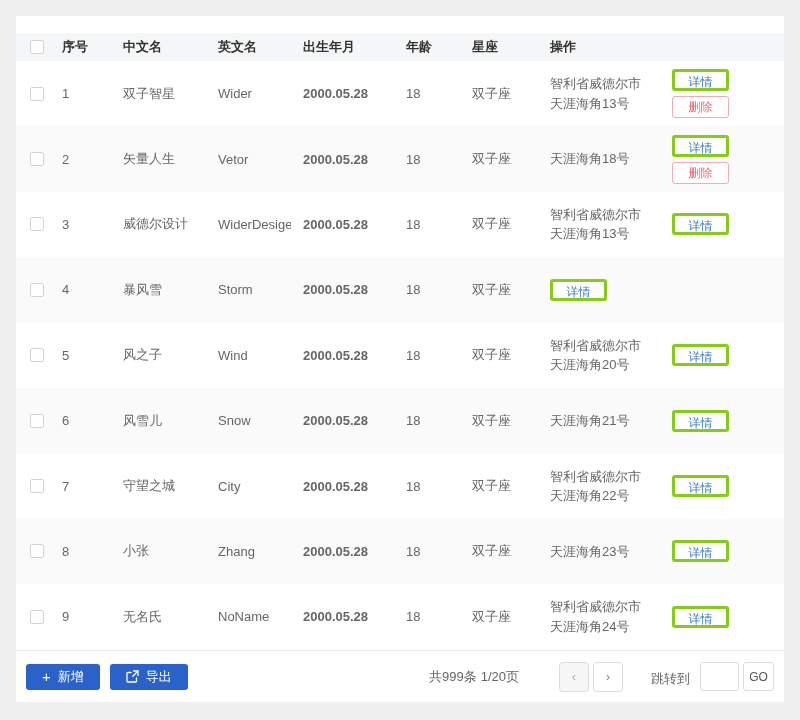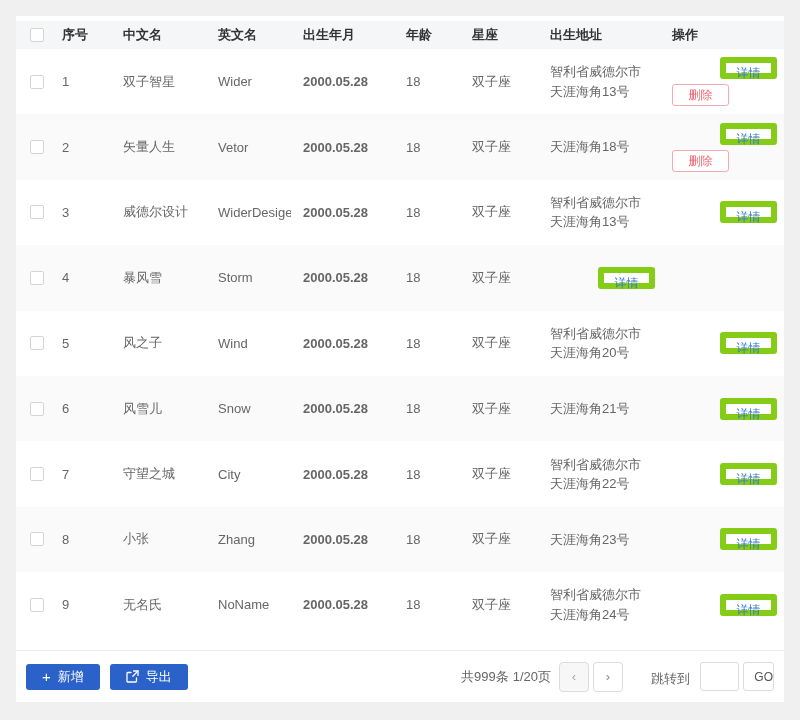--- a/index.html
+++ b/index.html
@@ -8,21 +8,21 @@
     width:800px; height:720px;
     background:#f0f0f0;
     font-family:"Liberation Sans", sans-serif;
     position:relative;
   }
   .card {
     position:absolute; left:16px; top:16px;
     width:768px; height:686px;
     background:#ffffff;
   }
-  .table-wrap { padding-top:5px; }
+  .table-wrap { padding-top:17px; }
   .thead {
     display:flex; align-items:center;
     height:28px; background:#f5f6f7;
   }
   .thead .cell { color:#333333; font-weight:bold; font-size:13px; }
   .row { display:flex; align-items:center; height:65.4px; background:#ffffff; }
   .rows .row:nth-child(even) { background:#fafafa; }
   .cell {
     padding-left:12px; font-size:13px; color:#666666;
     flex:0 0 auto; overflow:hidden; white-space:nowrap;
@@ -42,79 +42,77 @@
     border:1px solid #d4d4d4; border-radius:2px;
     background:#fff; cursor:pointer; display:block;
   }
   .btn-detail, .btn-delete {
     display:block; width:57px; height:22px;
     line-height:20px; text-align:center;
     background:#fff; border-radius:3px; font-size:12px;
     font-family:"Liberation Sans", sans-serif;
     cursor:pointer; padding:0;
   }
-  .btn-detail { border:6px solid #84cc16; color:#3678cf;margin-left:48px; }
+  .btn-detail { border:3px solid #84cc16; color:#3678cf; }
   .btn-delete { border:1px solid #f3aab1; color:#f25f6c; margin-top:5px;font-family:Liberation Serif, serif; }
   .footer {
     position:absolute; left:0; right:0; bottom:0; height:52px;
     border-top:1px solid #ebebeb;
     display:flex; align-items:center; justify-content:space-between;
     padding:0 10px;
     background:#fff;
   }
   .toolbar { display:flex; align-items:center; gap:10px; }
   .btn-primary {
     height:26px; padding:0 16px;
     background:#2b62c9; color:#ffffff;
     border:none; border-radius:3px; font-size:13px;
     font-family:"Liberation Sans", sans-serif;
     display:inline-flex; align-items:center; gap:7px; cursor:pointer;
   }
   .plus-glyph { font-size:15px; line-height:1; }
   .pg { display:flex; align-items:center; font-size:13px; color:#666666; }
   .pg-total { margin-right:4px; }
-  .pg-page  { margin-right:8px; }
+  .pg-page  { margin-right:40px; }
   .pg-btn {
     width:30px; height:30px; border:1px solid #dcdcdc; border-radius:4px;
     background:#fff; color:#888; font-size:13px; line-height:28px;
     text-align:center; cursor:pointer; padding:0;
     font-family:"Liberation Sans", sans-serif;
   }
   .pg-prev { background:#f7f7f8; color:#aaa; margin-right:4px; }
   .pg-jump-label { margin:4px 10px 0 28px; }
   .pg-input {
     width:39px; height:29px; border:1px solid #dcdcdc; border-radius:3px;
     font-size:13px; padding:0 4px; color:#333;
     font-family:"Liberation Sans", sans-serif;
   }
   .pg-go {
     width:31px; height:29px; margin-left:4px;
     border:1px solid #dcdcdc; border-radius:3px;
     background:#fff; color:#555; font-size:12px; cursor:pointer; padding:0;
     font-family:"Liberation Sans", sans-serif;
-    text-align:right;
   }
 </style>
 </head>
 <body>
 
 <div class="card">
   <div class="table-wrap">
 
     <div class="thead">
       <div class="cell c-cb">
         <input type="checkbox" class="cb" style="">
       </div>
       <div class="cell c-idx">序号</div>
       <div class="cell c-cn">中文名</div>
       <div class="cell c-en">英文名</div>
       <div class="cell c-birth">出生年月</div>
       <div class="cell c-age">年龄</div>
       <div class="cell c-sign">星座</div>
-      <div class="cell c-addr">出生地址</div>
       <div class="cell c-op">操作</div>
     </div>
 
     <div class="rows">
 
         <div class="row">
           <div class="cell c-cb">
             <input type="checkbox" class="cb" style="">
           </div>
           <div class="cell c-idx">1</div>

